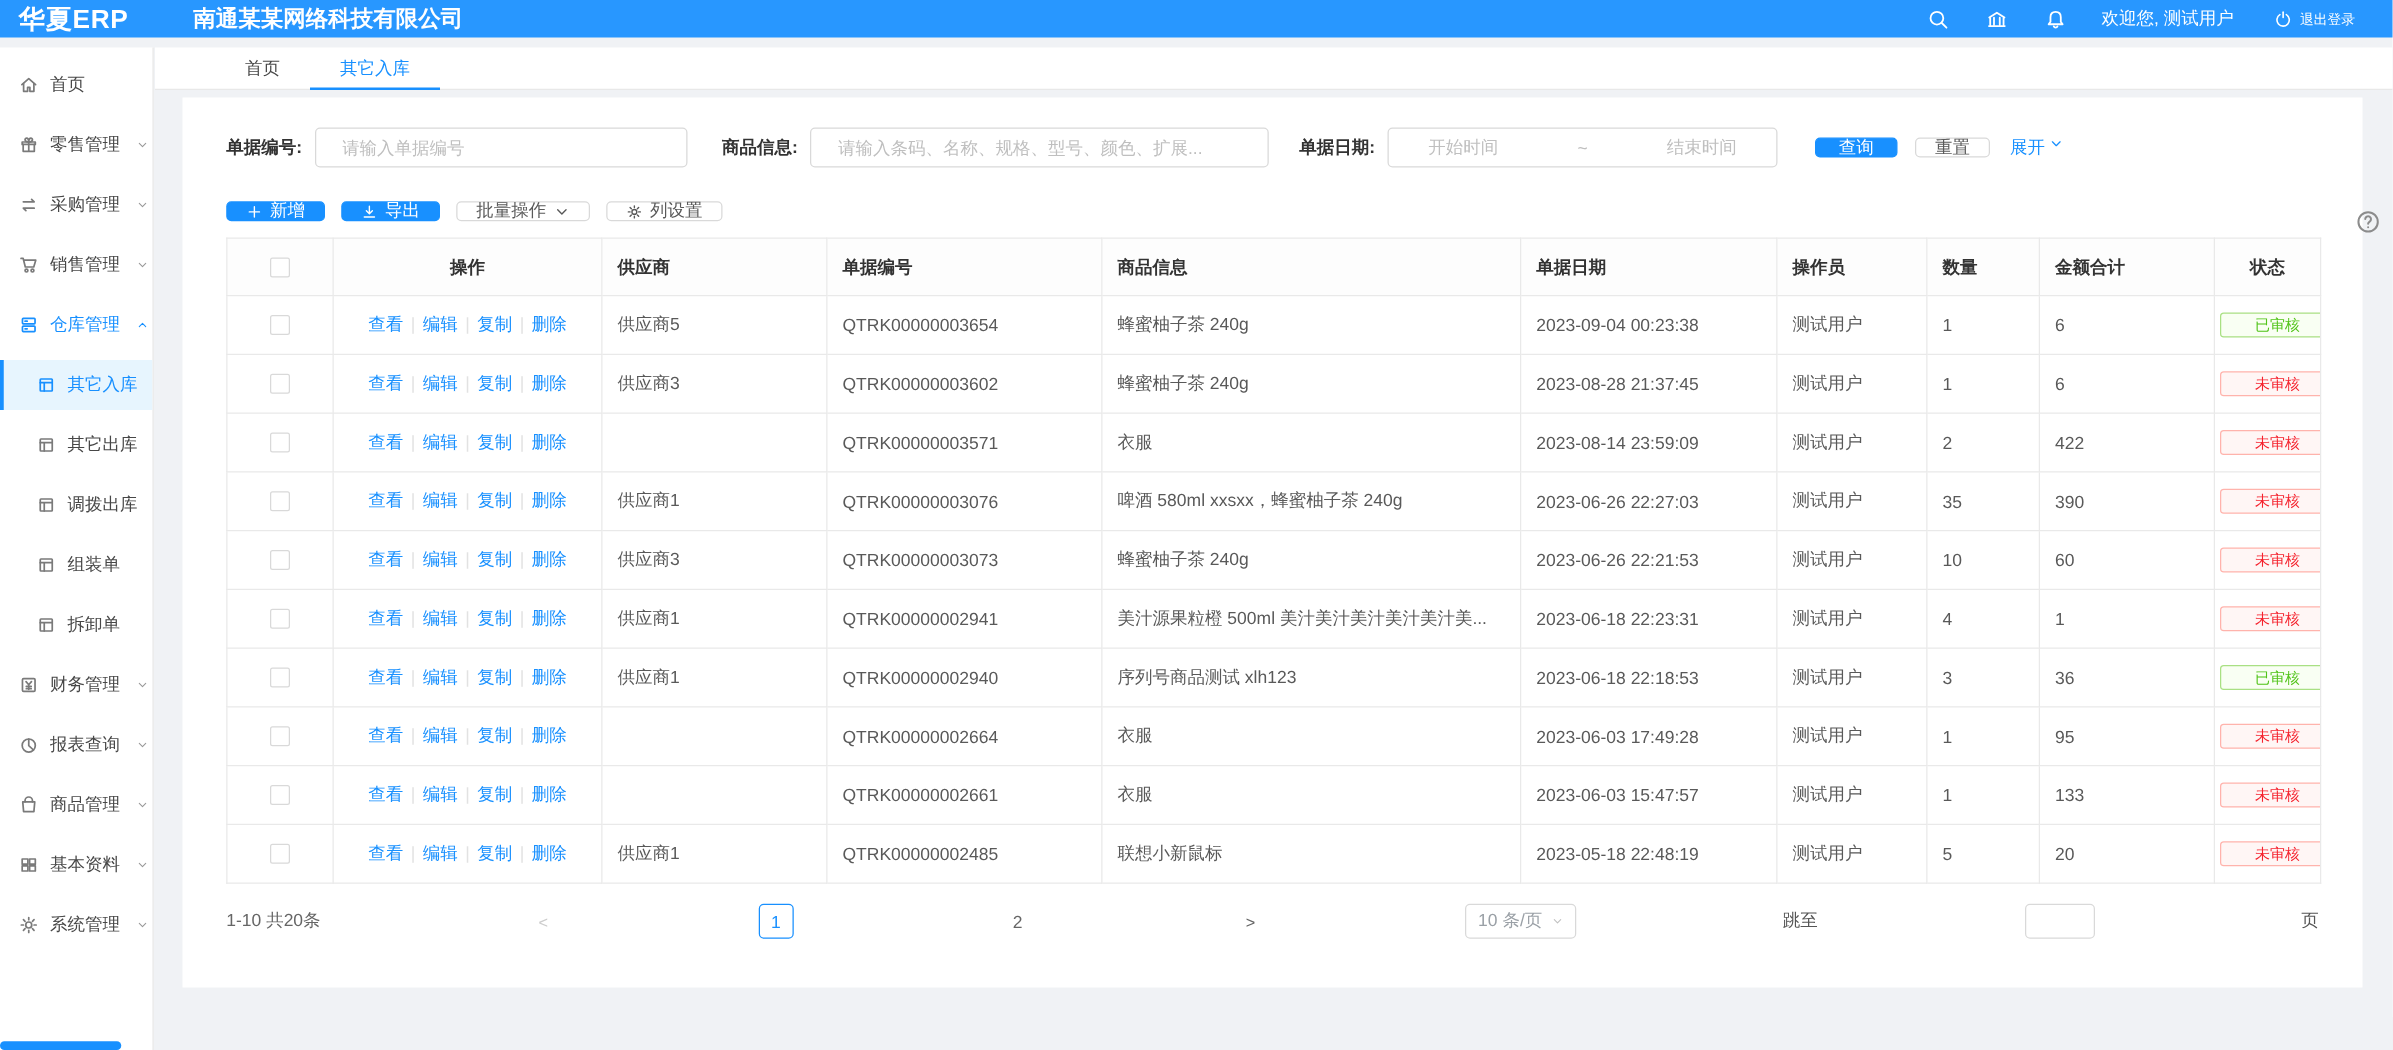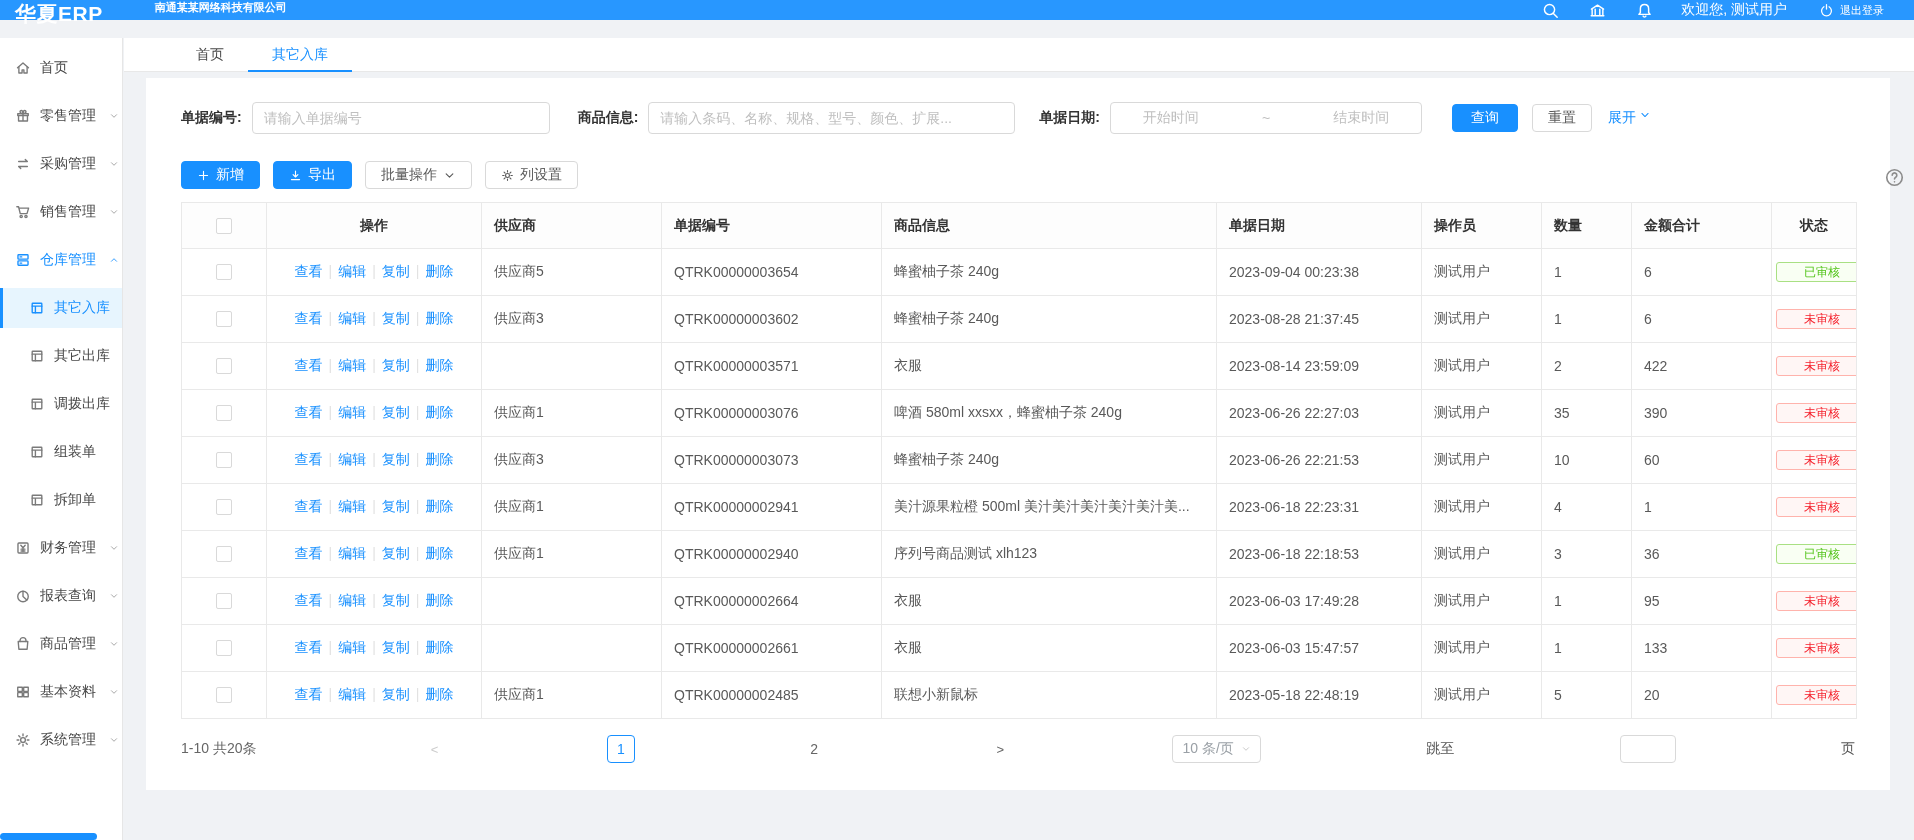--- a/index.html
+++ b/index.html
@@ -1,23 +1,23 @@
 <!DOCTYPE html>
 <html style="--primary: #1890ff; --header-bg: #2897ff; --success: #52c41a; --danger: #f5222d;"><head>
 <meta charset="utf-8">
 <style>
   * { margin:0; padding:0; box-sizing:border-box; }
   html,body { width:1914px; height:840px; overflow:hidden; }
   body { font-family:"Liberation Sans","DejaVu Sans",sans-serif; background:#f0f2f5; color:#333; }
 
   
-  .topbar { position:absolute; top:0; left:0; width:1914px; height:20px; background:var(--header-bg,#2897ff);
-            display:flex; color:#fff; z-index:10; }
+  .topbar { position:absolute; top:0; left:0; width:1914px; height:30px; background:var(--header-bg,#2897ff);
+            display:flex; align-items:center; color:#fff; z-index:10; }
   .logo { font-size:21px; font-weight:bold; padding-left:15px; letter-spacing:.5px; cursor:pointer; }
-  .company { font-size:11px; font-weight:bold; margin-left:52px; }
+  .company { font-size:18px; font-weight:bold; margin-left:52px; }
   .topbar-right { margin-left:auto; display:flex; align-items:center; padding-right:30px; }
   .tb-icon { width:17px; height:17px; margin-left:30px; cursor:pointer; display:inline-block; }
   .welcome { font-size:14px; margin-left:28px; cursor:pointer; }
   .logout { font-size:11px; margin-left:32px; display:inline-flex; align-items:center; gap:6px; cursor:pointer; }
   .logout .ic { width:15px; height:15px; display:inline-block; }
 
   
   .sidebar { position:absolute; top:38px; left:0; bottom:0; width:123px; background:#fff;
              border-right:1px solid #e6e6e6; overflow:hidden; padding-top:10px; }
   .side-item { position:relative; height:40px; display:flex; align-items:center; padding:0 14px 0 15px;
@@ -38,27 +38,27 @@
   .tab { position:relative; display:flex; align-items:center; padding:0 24px; font-size:14px; color:#474747; cursor:pointer; }
   .tab.active { color:var(--primary,#1890ff); }
   .tab.active::after { content:""; position:absolute; left:0; right:0; bottom:-1px; height:2px; background:var(--primary,#1890ff); }
 
   .content { padding:6px 24px 0 22px; }
   .card { background:#fff; height:712px; padding:24px 35px 0 35px; position:relative; }
 
   
   .filter-row { display:flex; align-items:center; font-size:14px; }
   .filter-row label { font-weight:bold; color:#333; margin-right:10px; white-space:nowrap; }
-  .inp { height:32px; border:1px solid #d9d9d9; border-radius:4px; padding:0 11px; font-size:14px; color:#333; outline:none; }
+  .inp { height:32px; border:1px solid #d9d9d9; border-radius:4px; padding:0 21px; font-size:14px; color:#333; outline:none; }
   .inp::placeholder { color:#bfbfbf; }
   .w1 { width:298px; margin-right:28px; }
   .w2 { width:367px; margin-right:24px; }
   .date-range { width:312px; height:32px; border:1px solid #d9d9d9; border-radius:4px; display:flex;
                 align-items:center; justify-content:space-around; color:#bfbfbf; font-size:14px; cursor:text; }
-  .btn { height:28px; border-radius:4px; border:1px solid #d9d9d9; background:#fff; color:#595959; font-size:14px;
+  .btn { height:16px; border-radius:4px; border:1px solid #d9d9d9; background:#fff; color:#595959; font-size:14px;
          padding:0 15px; display:inline-flex; align-items:center; gap:6px; cursor:pointer; white-space:nowrap; }
   .btn .bico { width:13px; height:13px; display:inline-block; }
   .btn.primary { background:var(--primary,#1890ff); border-color:var(--primary,#1890ff); color:#fff; }
   .btn-search { margin-left:30px; padding:0 18px; }
   .btn-reset { margin-left:14px; }
   .expand { margin-left:16px; color:var(--primary,#1890ff); display:inline-flex; gap:3px; cursor:pointer; }
   .expand .bico { width:12px; height:12px; }
 
   
   .toolbar { display:flex; align-items:center; gap:13px; margin:27px 0 13px 0; }

